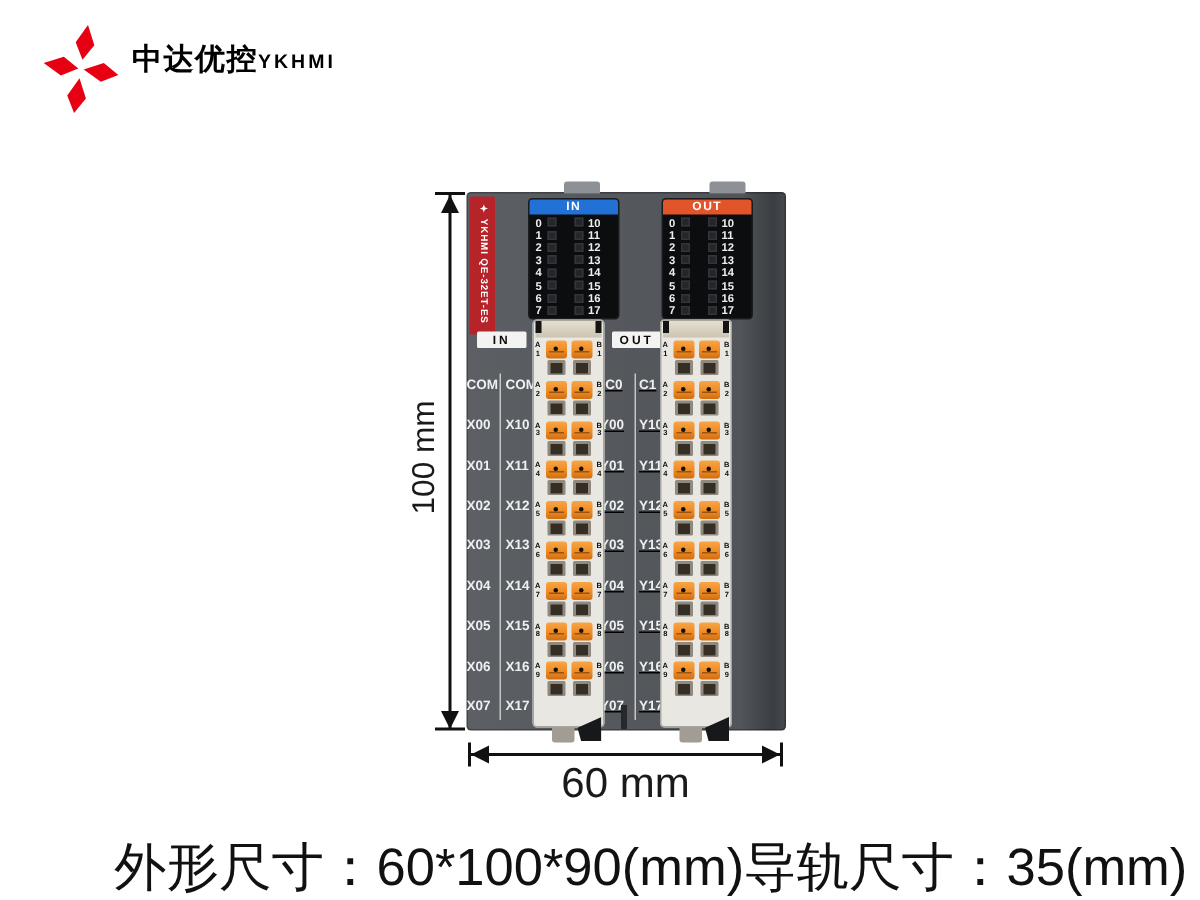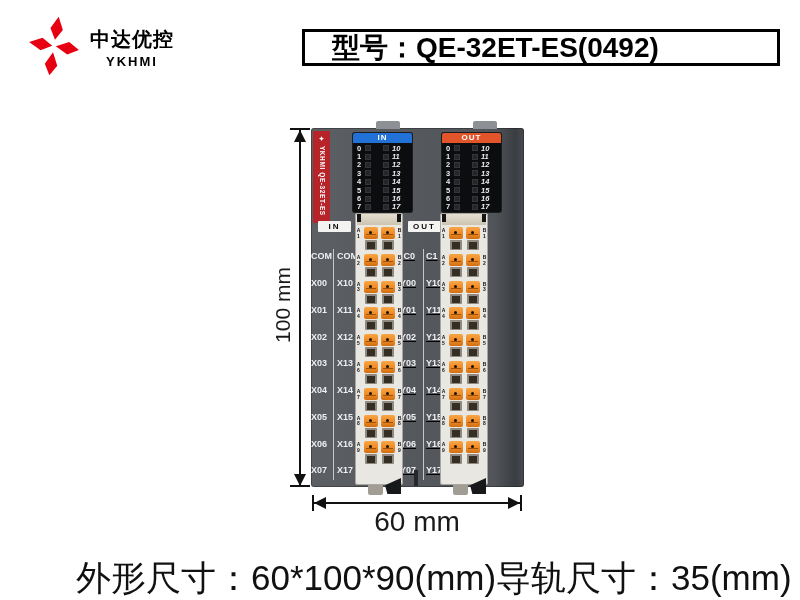--- a/index.html
+++ b/index.html
@@ -3,21 +3,21 @@
 <meta charset="utf-8">
 <style>
   * { margin:0; padding:0; box-sizing:border-box; }
   html,body { background:#ffffff; }
   .page { position:relative; width:800px; height:600px; background:#fff; overflow:hidden;
           font-family:"Liberation Sans", sans-serif; }
 
   
   .logo-svg { position:absolute; left:27px; top:14px; }
   .brand-text { position:absolute; left:88px; top:26px; width:88px; display:flex;
-                flex-direction:column; align-items:center; }
+                flex-direction:row; align-items:center; }
   .brand-cn { font-size:20px; font-weight:bold; color:#000; letter-spacing:1px; white-space:nowrap; }
   .brand-en { font-size:13px; font-weight:bold; color:#000; letter-spacing:2px; margin-top:1px; }
 
   .title-box { position:absolute; left:302px; top:29px; width:478px; height:37px;
                border:3px solid #000; background:#fff; display:flex; align-items:center;
                padding-left:27px; }
   .title-box span { font-size:28px; font-weight:bold; color:#000; white-space:nowrap; }
 
   
   .module { position:absolute; left:311px; top:128px; width:213px; height:359px;
@@ -34,21 +34,21 @@
   .led-panel { position:absolute; top:5px; width:59px; height:79px; background:#0c0d0f;
                border-radius:2px; box-shadow:0 0 0 1px #1b1c1e; }
   .led-hdr { height:10px; border-radius:2px 2px 0 0; text-align:center;
              font-size:8px; font-weight:bold; color:#fff; line-height:10px; letter-spacing:1px; }
   .led-body { padding-top:1px; }
   .lrow { display:flex; align-items:center; height:8.4px; padding-left:4px;
           font-size:7.5px; font-weight:bold; color:#eceef0; }
   .lnumL { width:8px; }
   .led { width:6px; height:6px; background:#24262a; border:1px solid #32353a; }
   .led.l2 { margin-left:12px; }
-  .lnumR { margin-left:3px;font-style:italic; }
+  .lnumR { margin-left:3px; }
 
   .iobox { position:absolute; top:93px; width:33px; height:11px; background:#f3f3f1;
            color:#0a0a0a; font-size:8px; font-weight:bold; line-height:11px; text-align:center;
            letter-spacing:2px; border-radius:1px; }
 
   .io-col { position:absolute; top:115px; width:46px; height:244px; }
   .io-div { position:absolute; top:6px; width:1px; height:231px; background:rgba(215,218,221,.85); }
   .iorow { display:flex; align-items:center; height:26.75px; font-size:9px; font-weight:bold;
            color:#eef0f2; }
   .iorow .lt { width:20px; text-align:right; padding-right:5px; }
@@ -102,23 +102,20 @@
       <polygon class="logo-petal" points="30,2 37,16 30,28 23,16" fill="#e60012"></polygon>
       <polygon class="logo-petal" points="30,42 37,56 30,68 23,56" fill="#e60012"></polygon>
       <polygon class="logo-petal" points="2,35 16,28 28,35 16,42" fill="#e60012"></polygon>
       <polygon class="logo-petal" points="32,35 46,28 58,35 46,42" fill="#e60012"></polygon>
     </g>
   </svg>
   <div class="brand-text">
     <div class="brand-cn">中达优控</div>
     <div class="brand-en">YKHMI</div>
   </div>
-  <div class="title-box">
-    <span>型号：QE-32ET-ES(0492)</span>
-  </div>
 
   <div class="module">
     <div class="din-clip" style="left:65px;"></div>
     <div class="din-clip" style="left:162px;"></div>
 
     <div class="side-strip" style="background: rgb(182, 36, 42);">
       <span>✦ YKHMI  QE-32ET-ES</span>
     </div>
 
     <div class="led-panel" style="left:42px;">

